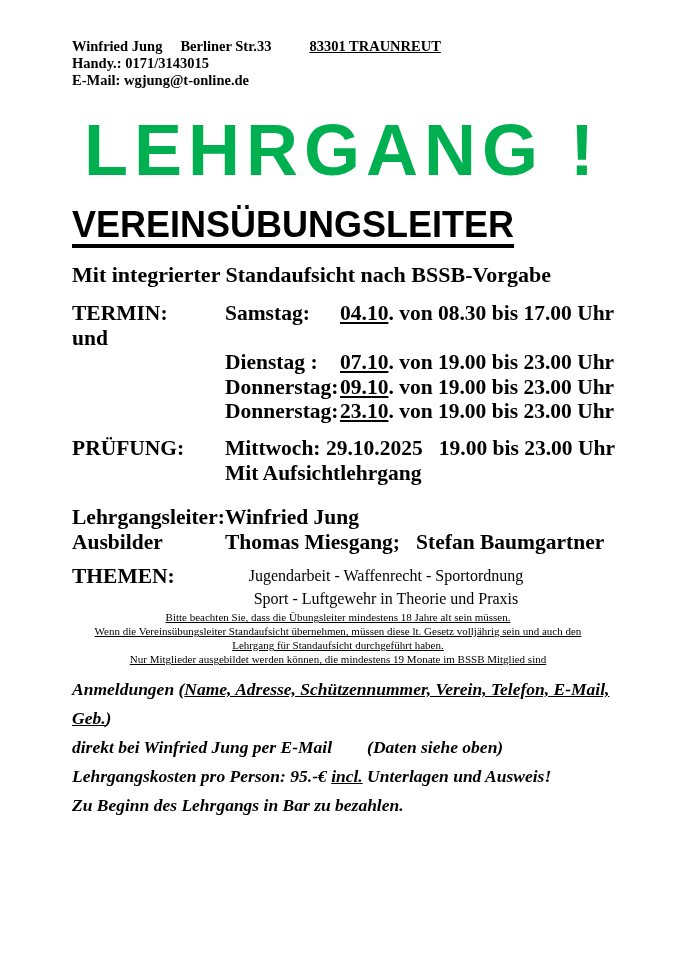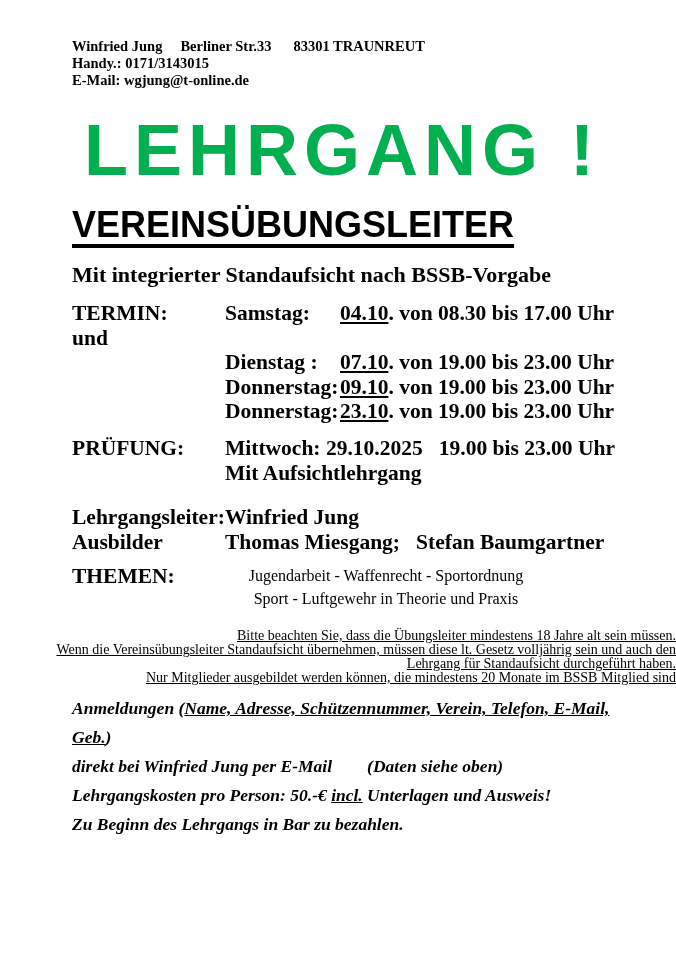--- a/index.html
+++ b/index.html
@@ -11,21 +11,21 @@
     box-sizing:border-box;
     padding:38px 28px 0 72px;
     overflow:hidden;
     color:#000;
     font-family:"Liberation Serif", serif;
     font-weight:bold;
   }
   
   .contact { font-size:14.5px; line-height:17px; }
   .contact .street { margin-left:18px; }
-  .contact .city   { margin-left:22px; }
+  .contact .city   { margin-left:38px; text-decoration:underline; }
   
   .main-title {
     margin-top:24px; margin-left:12px;
     font-family:"Liberation Sans", sans-serif;
     font-weight:bold; font-size:72px; line-height:74px;
     letter-spacing:6px; white-space:nowrap;
     color:var(--accent, #00B050);
   }
   .subtitle {
     margin-top:13px;
@@ -42,23 +42,23 @@
   .exam-sec  { margin-top:12px; }
   .ort-sec   { margin-top:24px; }
   .staff-sec { margin-top:20px; }
   .topics-sec{ margin-top:10px; }
   .ort-inner { display:grid; grid-template-columns:165px 1fr; }
   .u  { text-decoration:underline; }
   .pre { white-space:pre-wrap; }
   .topics-box { width:322px; text-align:center; font-weight:normal; font-size:16px; line-height:23px; }
   
   .notes {
-    margin-top:19px; margin-left:-72px; margin-right:-28px;
-    text-align:right; font-weight:normal;
-    font-size:14px; line-height:14px;
+    margin-left:-72px; margin-right:-28px;
+    text-align:center; font-weight:normal;
+    font-size:11px; line-height:14px;
   }
   .notes div { text-decoration:underline; }
   
   .registration {
     margin-top:9px;
     font-style:italic; font-weight:bold;
     font-size:17.5px; line-height:29px;
   }
 </style>
 </head>
@@ -123,23 +123,23 @@
     <div class="topics-box">
       <div>Jugendarbeit - Waffenrecht - Sportordnung</div>
       <div>Sport - Luftgewehr in Theorie und Praxis</div>
     </div>
   </div>
 
   <div class="notes">
     <div>Bitte beachten Sie, dass die Übungsleiter mindestens 18 Jahre alt sein müssen.</div>
     <div>Wenn die Vereinsübungsleiter Standaufsicht übernehmen, müssen diese lt. Gesetz volljährig sein und auch den</div>
     <div>Lehrgang für Standaufsicht durchgeführt haben.</div>
-    <div>Nur Mitglieder ausgebildet werden können, die mindestens 20 Monate im BSSB Mitglied sind</div>
+    <div>Nur Mitglieder ausgebildet werden können, die mindestens 19 Monate im BSSB Mitglied sind</div>
   </div>
 
   <div class="registration">
     <div><span>Anmeldungen (</span><span class="u">Name, Adresse, Schützennummer, Verein, Telefon, E-Mail, Geb.</span><span>)</span></div>
     <div class="pre">direkt bei Winfried Jung per E-Mail        (Daten siehe oben)</div>
-    <div><span>Lehrgangskosten pro Person: 50.-€ </span><span class="u">incl.</span><span> Unterlagen und Ausweis!</span></div>
+    <div><span>Lehrgangskosten pro Person: 95.-€ </span><span class="u">incl.</span><span> Unterlagen und Ausweis!</span></div>
     <div>Zu Beginn des Lehrgangs in Bar zu bezahlen.</div>
   </div>
 
 </div>
 
 </body></html>

